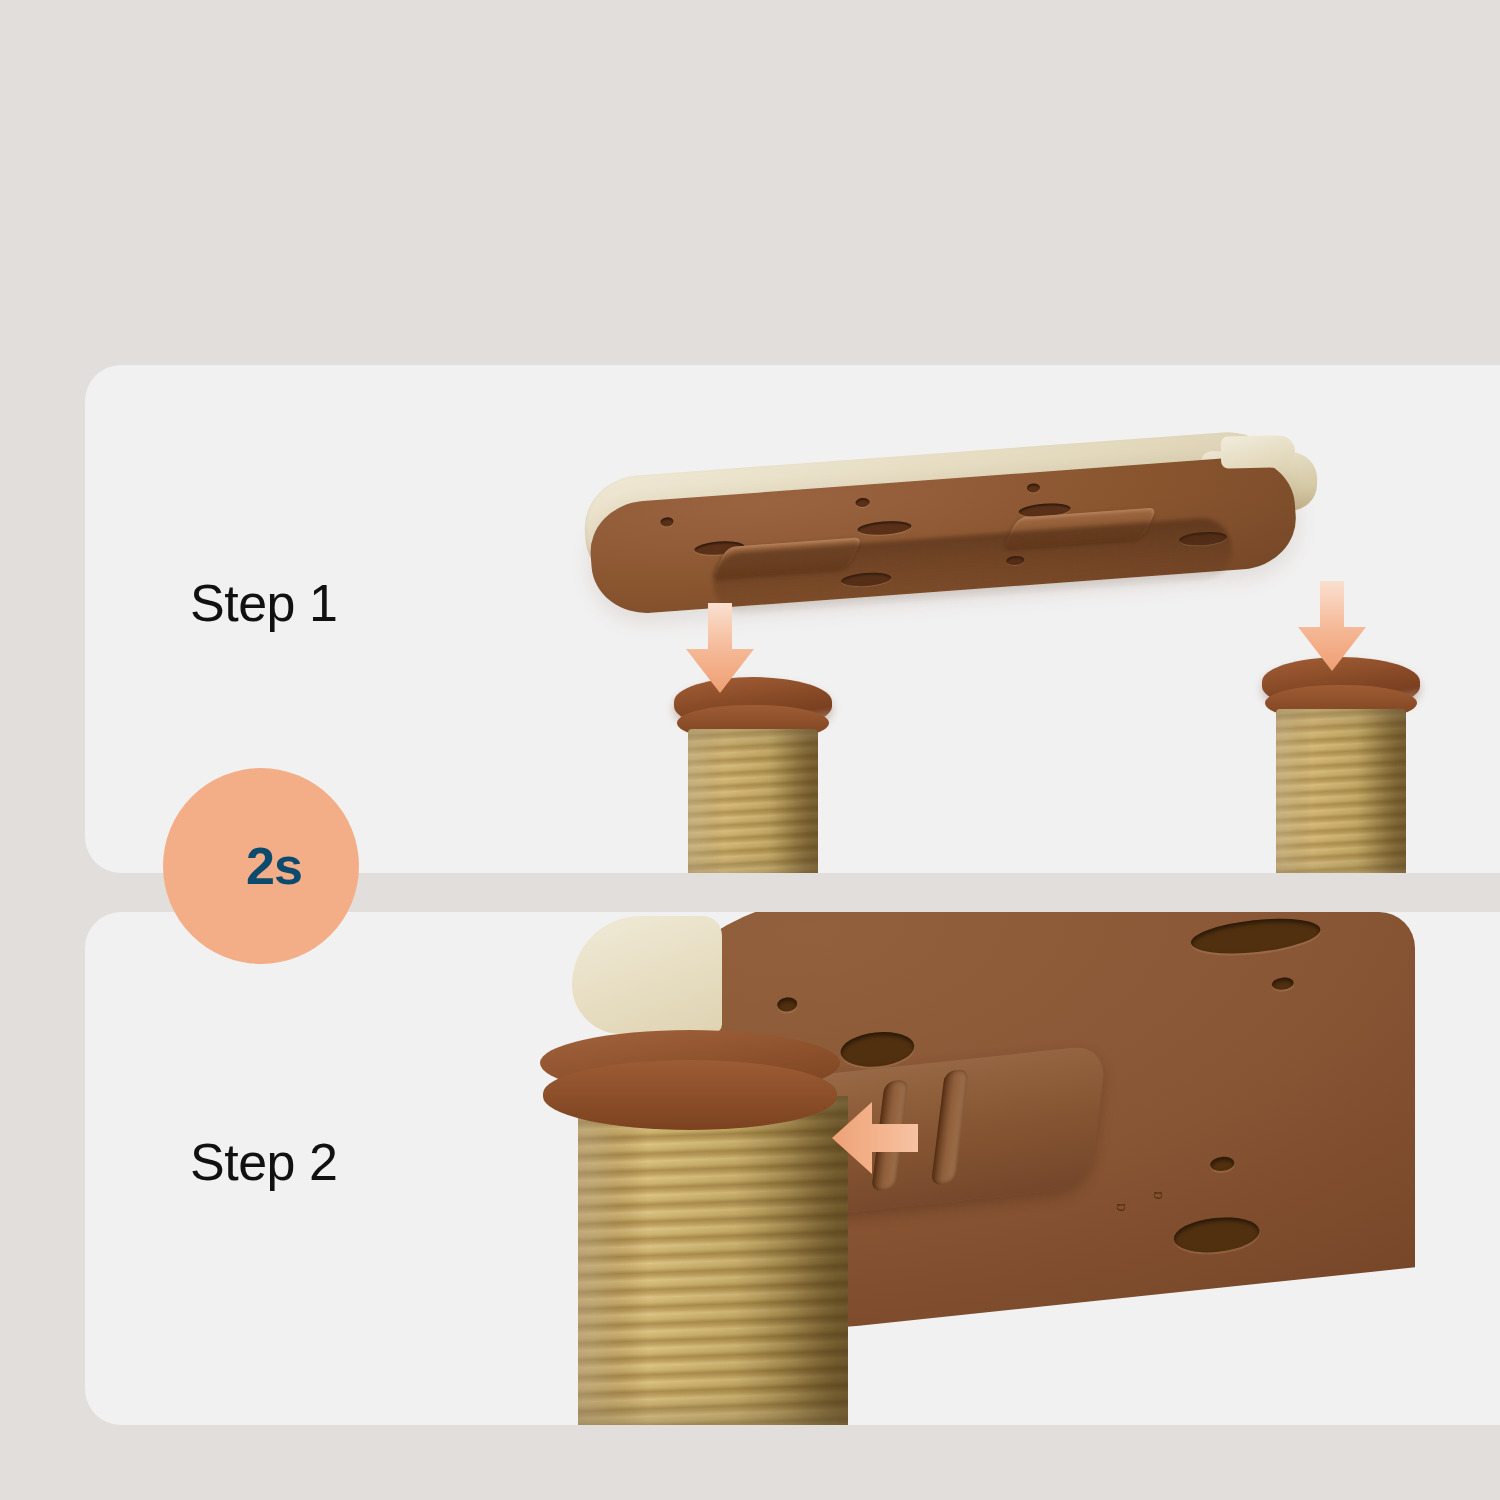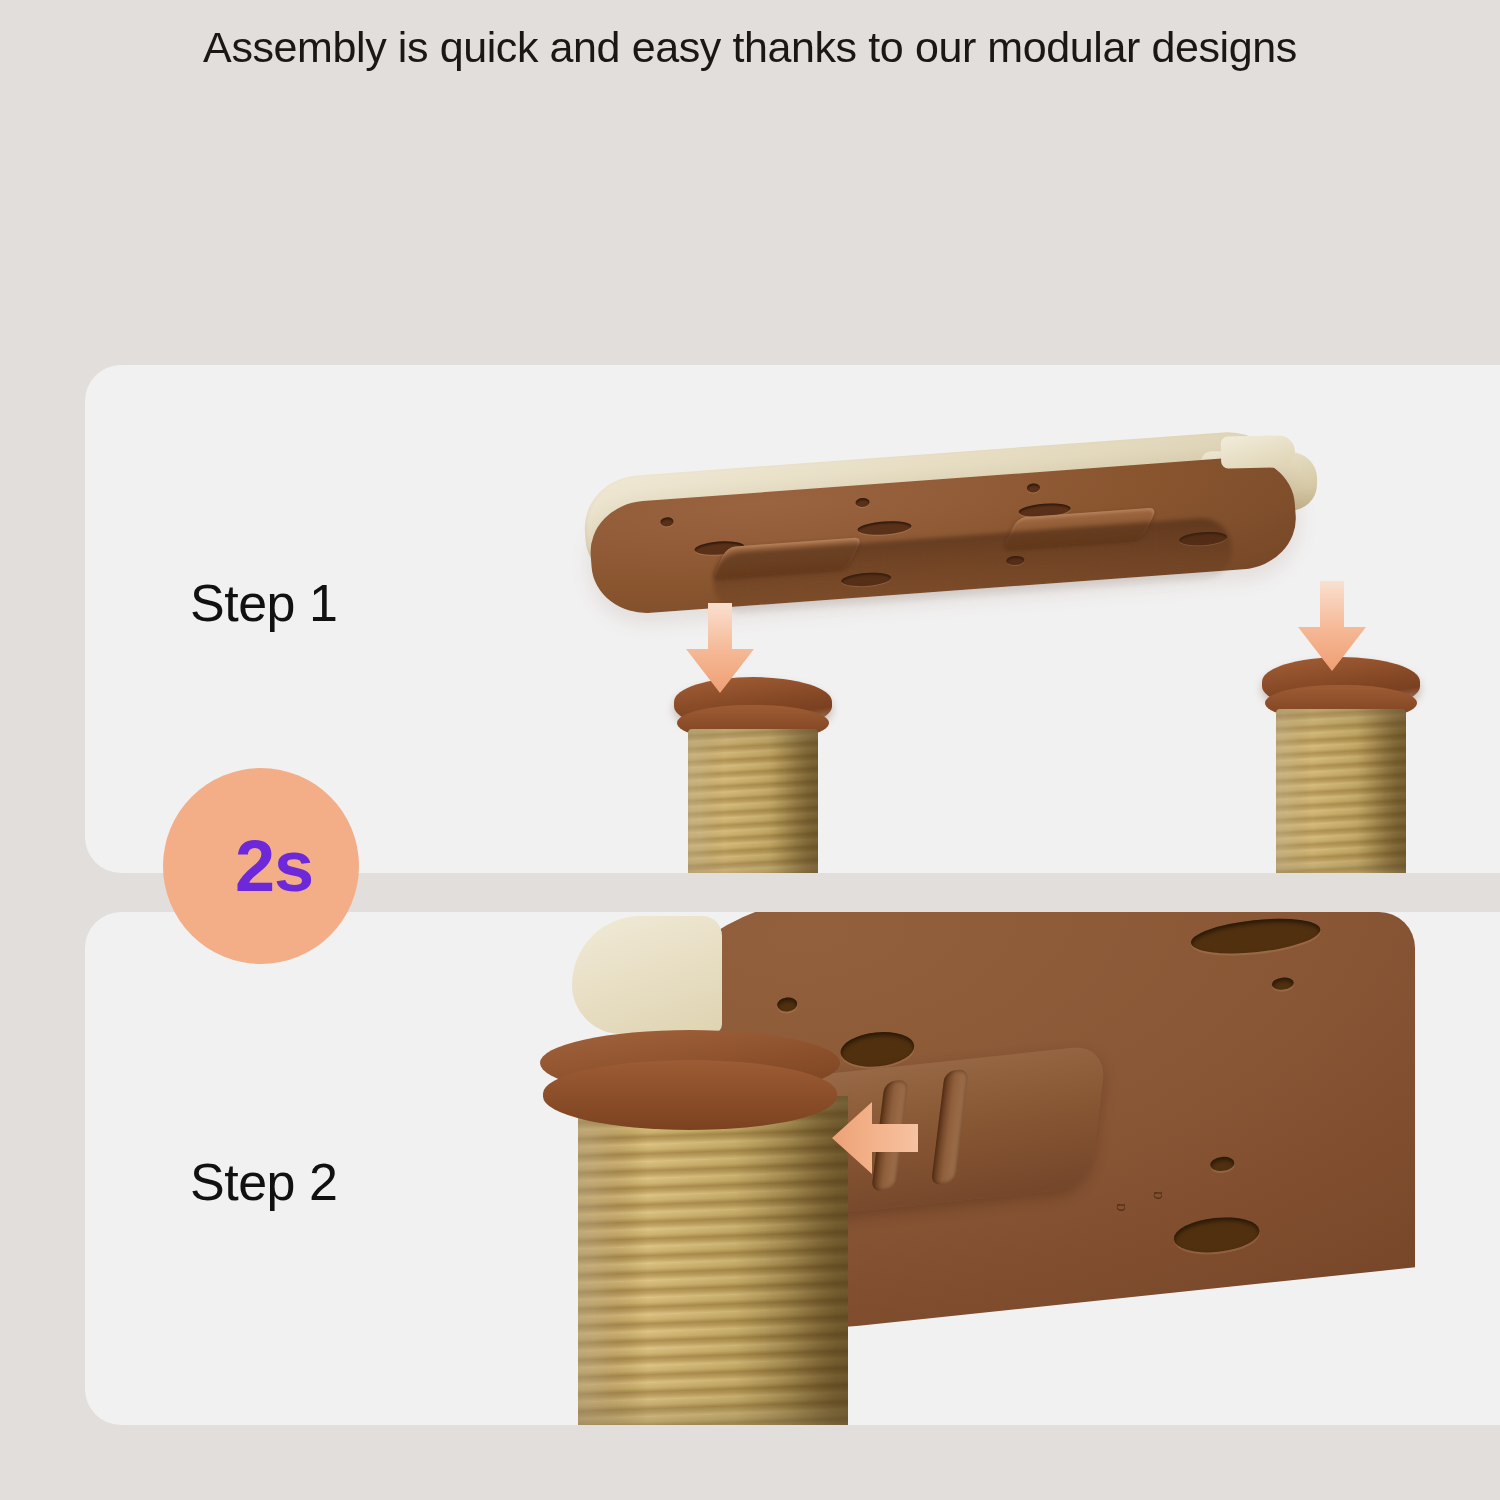--- a/index.html
+++ b/index.html
@@ -56,39 +56,39 @@
   .step-label {
     position: absolute;
     left: 105px;
     font-size: 52px;
     font-weight: 400;
     color: #111;
     letter-spacing: -0.5px;
     white-space: nowrap;
   }
   #card-step1 .step-label { top: 208px; }
-  #card-step2 .step-label { top: 240px; }
+  #card-step2 .step-label { top: 220px; }
 
   
   .badge-2s {
     position: absolute;
     left: 163px;
     top: 768px;
     width: 196px;
     height: 196px;
     border-radius: 50%;
     background: #f3ae87;
     display: flex;
     align-items: center;
     justify-content: center;
     z-index: 40;
   }
   .badge-2s span {
-    color: #6d28d9;
-    font-size: 72px;
+    color: #0c4a6e;
+    font-size: 52px;
     font-weight: 700;
     letter-spacing: -1px;
     line-height: 1;
     margin-left: 26px;
   }
 
   
   .stage1 { position: absolute; inset: 0; }
 
   
@@ -327,21 +327,20 @@
     top: 1100px;
     width: 90px;
     height: 76px;
     z-index: 6;
   }
 </style>
 </head>
 <body>
 
 <div class="header">
-  <p class="subtitle">Assembly is quick and easy thanks to our modular designs</p>
 </div>
 
 <div class="card" id="card-step1">
 
   <div class="step-label">Step 1</div>
 
   <div class="stage1">
 
     <div class="board1">
       <div class="top-slab"></div>

